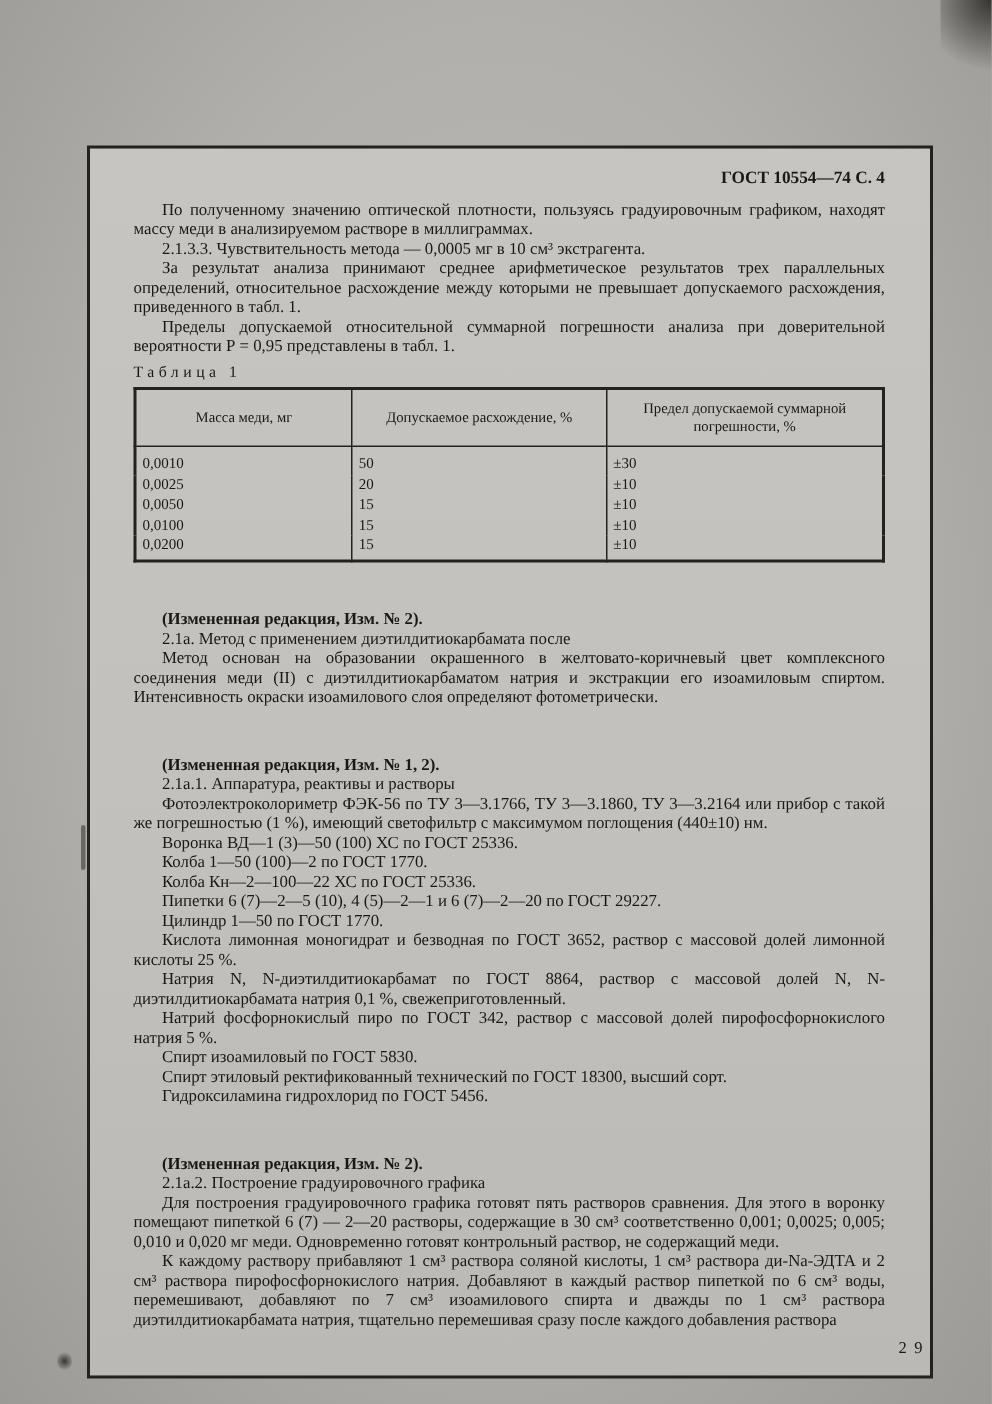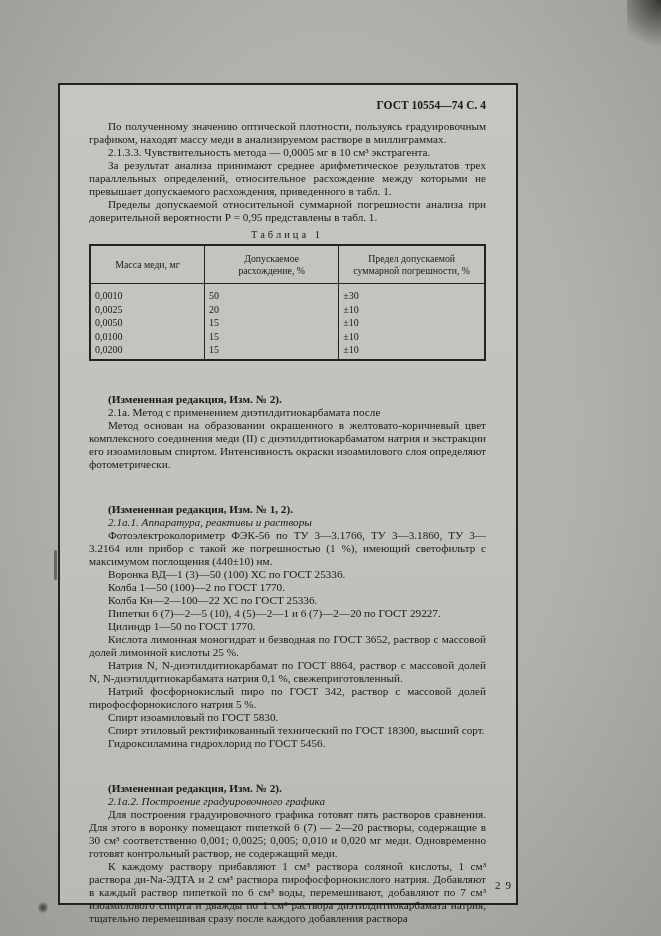--- a/index.html
+++ b/index.html
@@ -22,34 +22,34 @@
   }
   .artifact-spot-bl {
     left:38px; bottom:22px; width:10px; height:13px; border-radius:50%;
     background:radial-gradient(circle, rgba(30,29,27,0.8), rgba(30,29,27,0) 75%);
   }
   .artifact-streak-left {
     left:54px; top:550px; width:3px; height:30px; border-radius:2px;
     background:rgba(50,48,45,0.55);
   }
   .page {
-    position:absolute; left:58px; top:83px; width:460px; height:822px;
+    position:absolute; left:58px; top:97px; width:564px; height:822px;
     border:2px solid #24221e;
     background:linear-gradient(180deg,#c7c5c1 0%, #c2c0bc 60%, #bbb9b5 100%);
     padding:14px 30px 0 29px;
   }
   .doc-header { text-align:right; font-weight:bold; font-size:11.5px; margin-bottom:9px; }
   .para {
     font-size:11.2px; line-height:13px;
     text-align:justify; text-indent:19px;
   }
   .para.bold { font-weight:bold;margin-top:32px; }
-  .para.italic { font-style:italic; }
+  .para.italic { }
   .table-caption {
-    text-align:center; font-size:10.5px; letter-spacing:3px;
+    text-align:left; font-size:10.5px; letter-spacing:3px;
     margin:5px 1px 4px 0;
   }
   table.limits-table {
     width:100%; border-collapse:collapse; table-layout:fixed;
     border:2px solid #24221e; margin-bottom:9px;
   }
   .limits-table th {
     border:1px solid #24221e; font-weight:normal;
     font-size:9.8px; line-height:11.5px; padding:7px 10px;
     text-align:center; vertical-align:middle;

